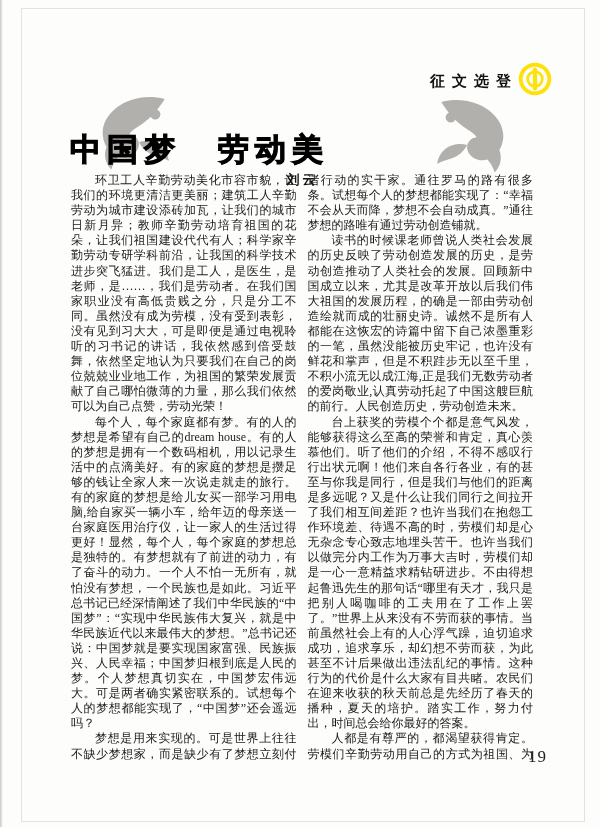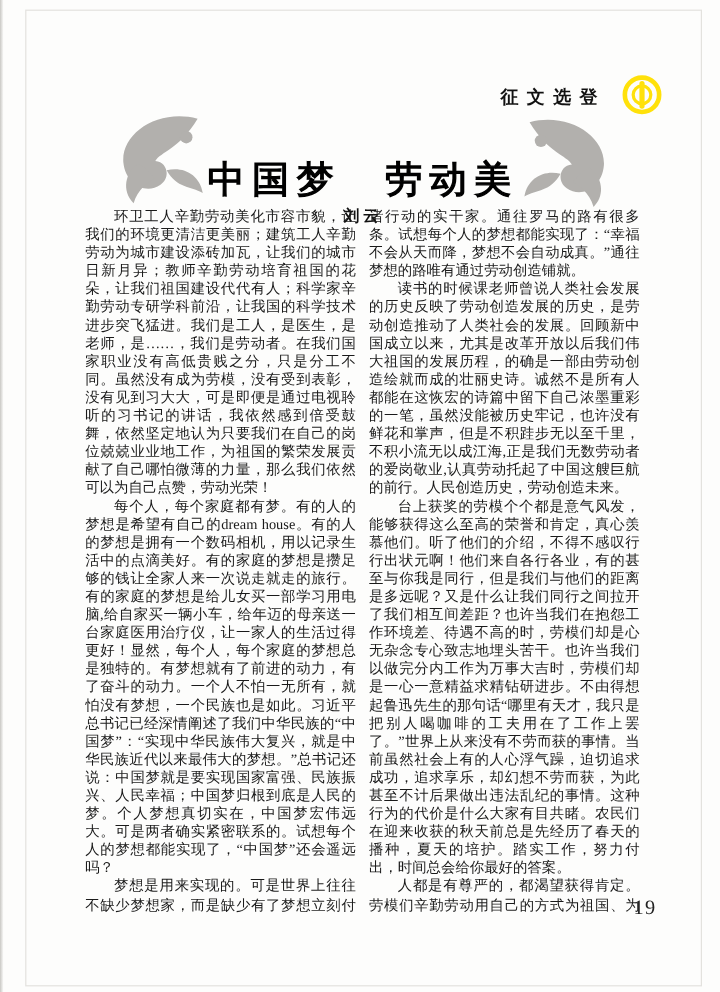--- a/index.html
+++ b/index.html
@@ -10,36 +10,36 @@
   }
   .page-frame{
     position:absolute;left:21px;top:8px;width:562px;height:812px;
     border:1px solid #e3e2de;pointer-events:none;
   }
   .scan-edge-left{
     position:absolute;left:0;top:0;width:3px;height:827px;
     background:linear-gradient(to right,#c9c8c4,rgba(255,255,255,0));
   }
   .header{
-    position:absolute;top:62px;right:48px;display:flex;align-items:center;gap:13px;
+    position:absolute;top:62px;right:48px;display:flex;align-items:center;gap:0;
   }
   .header-label{
     font-family:"Liberation Sans","DejaVu Sans",sans-serif;
     font-weight:bold;font-size:15px;letter-spacing:7px;color:#111;
     transform:translateY(2px);
   }
   .union-logo{width:34px;height:34px;display:block;}
   .ornament{position:absolute;width:92px;height:86px;}
   .ornament svg{width:100%;height:100%;display:block;}
   .ornament-left{left:86px;top:92px;}
   .ornament-right{left:428px;top:95px;transform:scaleX(-1);}
   .title{
-    position:absolute;left:70px;top:108px;width:465px;text-align:center;
+    position:absolute;left:70px;top:108px;width:465px;
     font-family:"Liberation Sans","DejaVu Sans",sans-serif;
-    font-size:31px;font-weight:400;letter-spacing:6px;color:#000;
+    font-size:31px;font-weight:700;letter-spacing:6px;color:#000;
     -webkit-text-stroke:1.1px #000;
     white-space:nowrap;
   }
   .author{
     position:absolute;left:70px;top:171px;width:465px;text-align:center;
     font-family:"Liberation Sans","DejaVu Sans",sans-serif;
     font-size:13px;font-weight:bold;letter-spacing:3px;color:#111;
   }
   .article{
     position:absolute;left:71px;top:173px;width:462px;height:592px;

